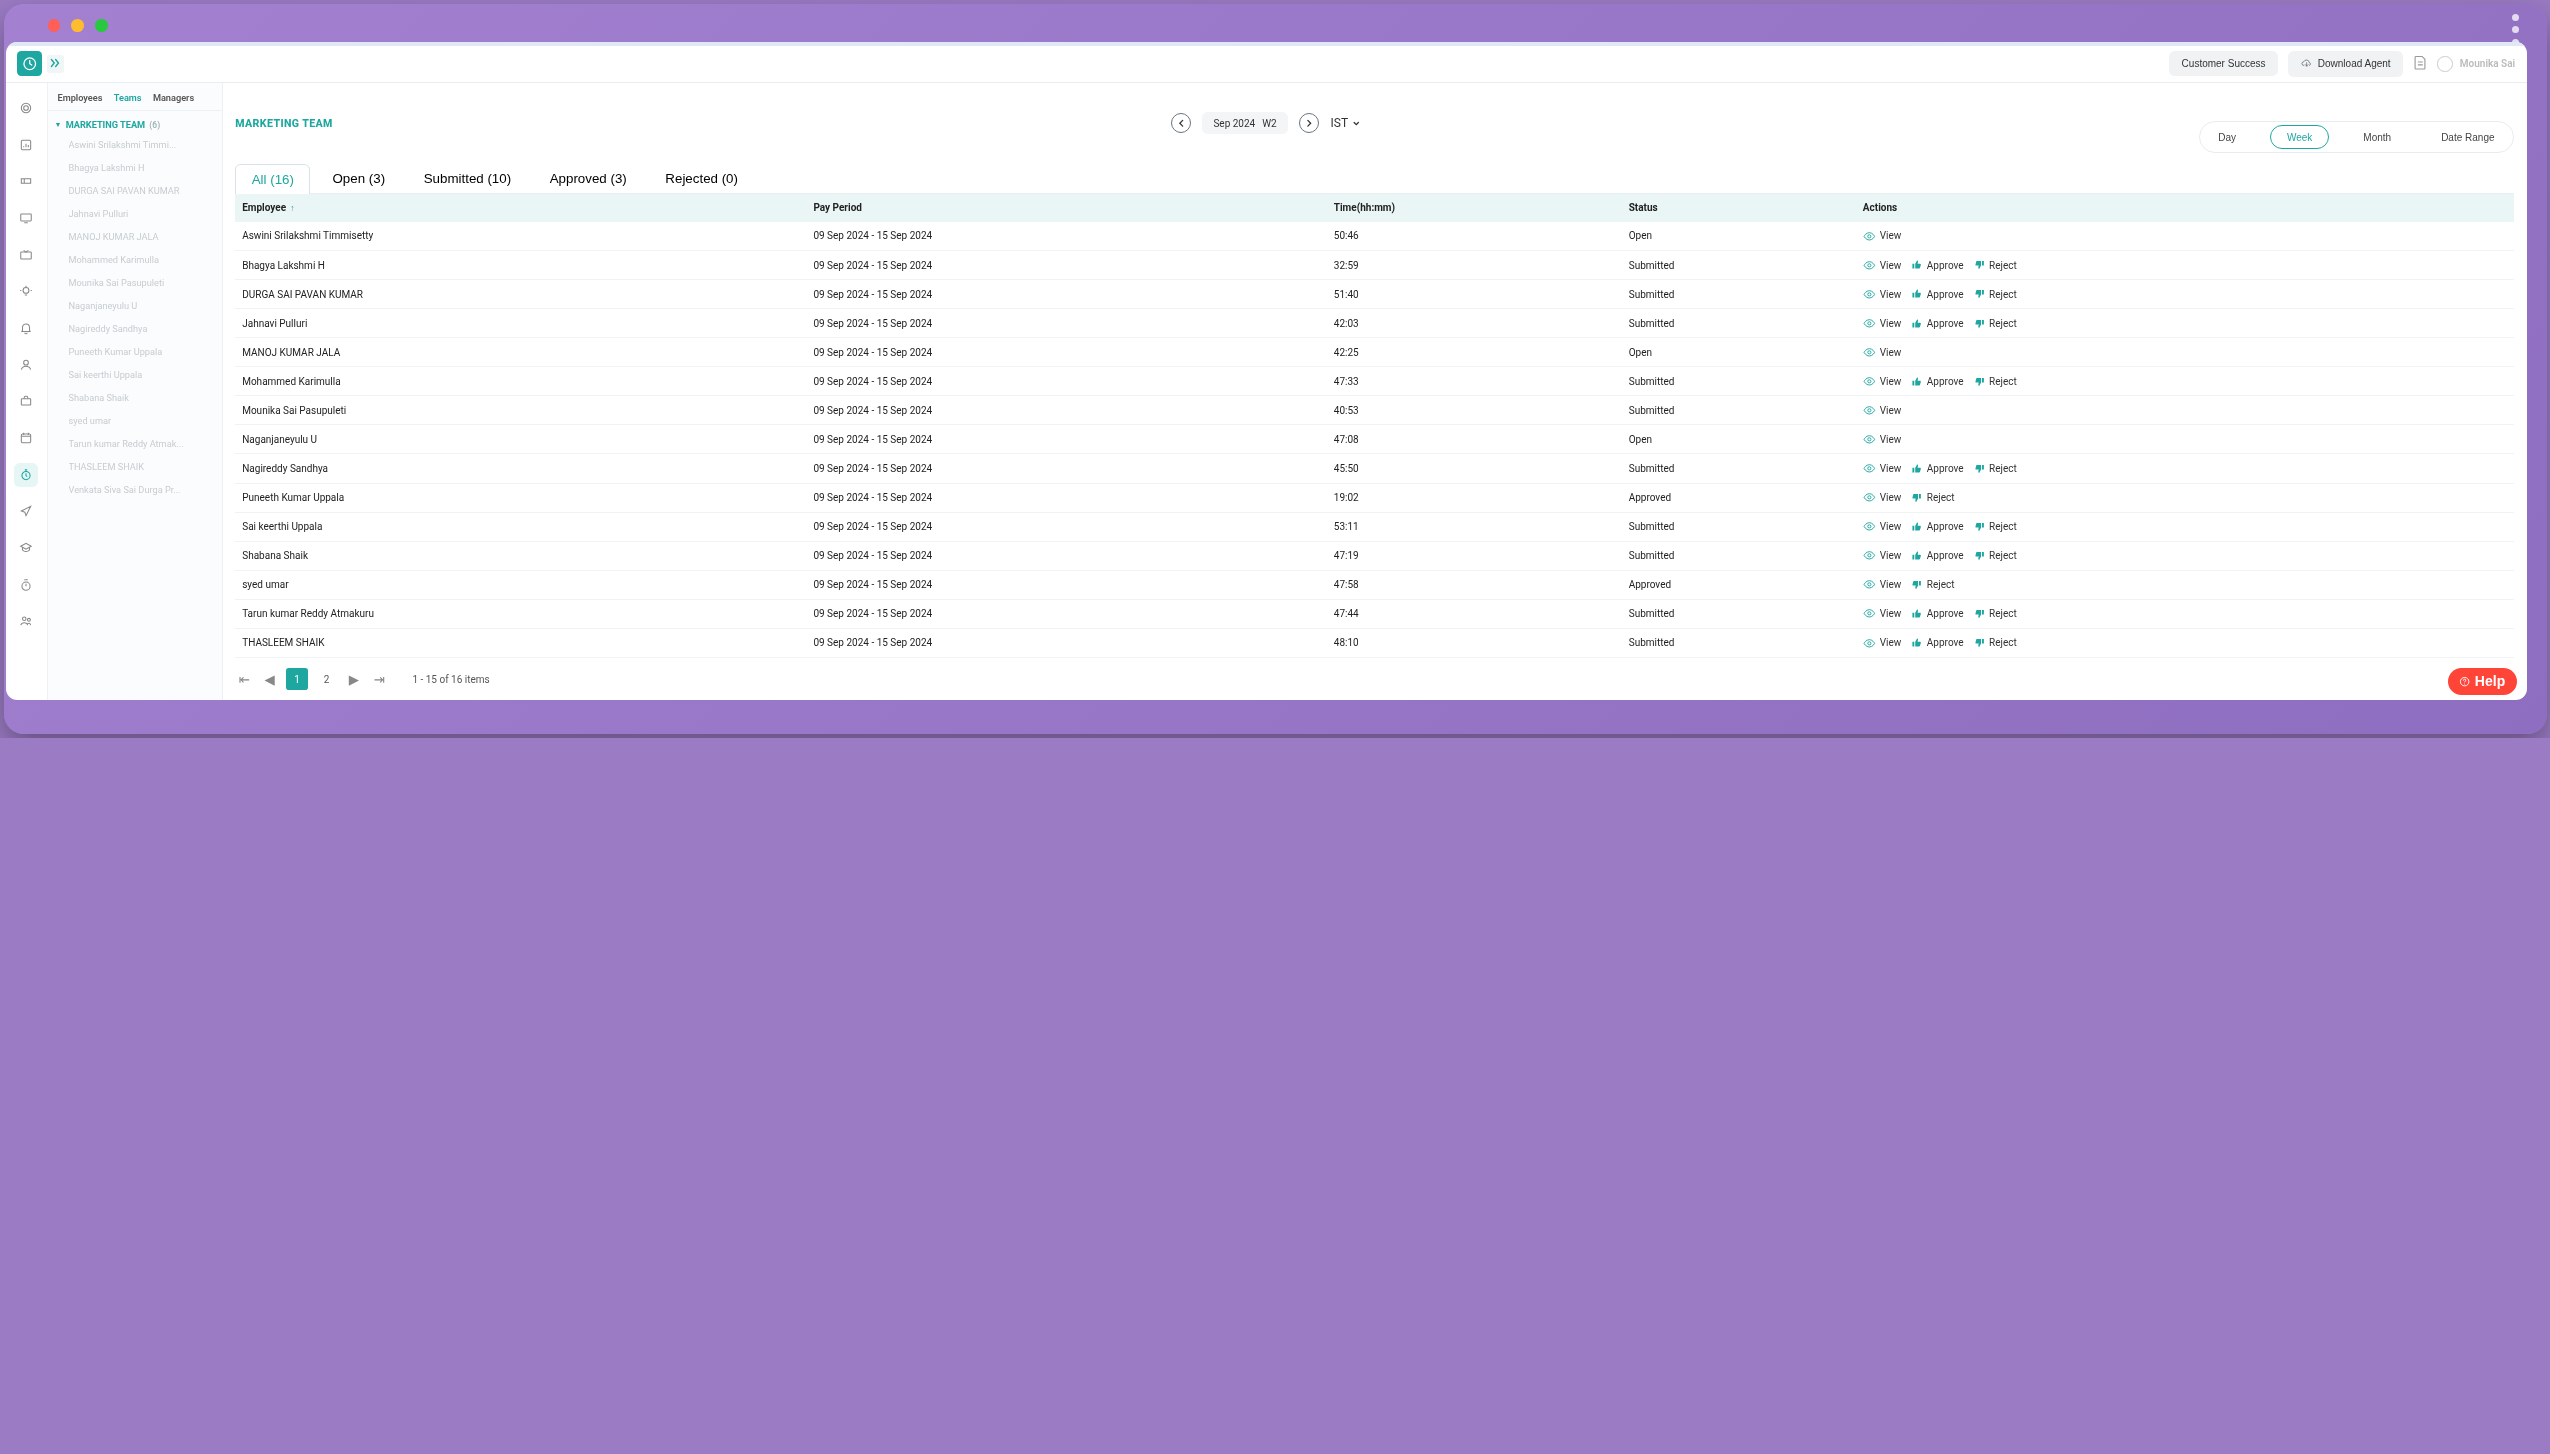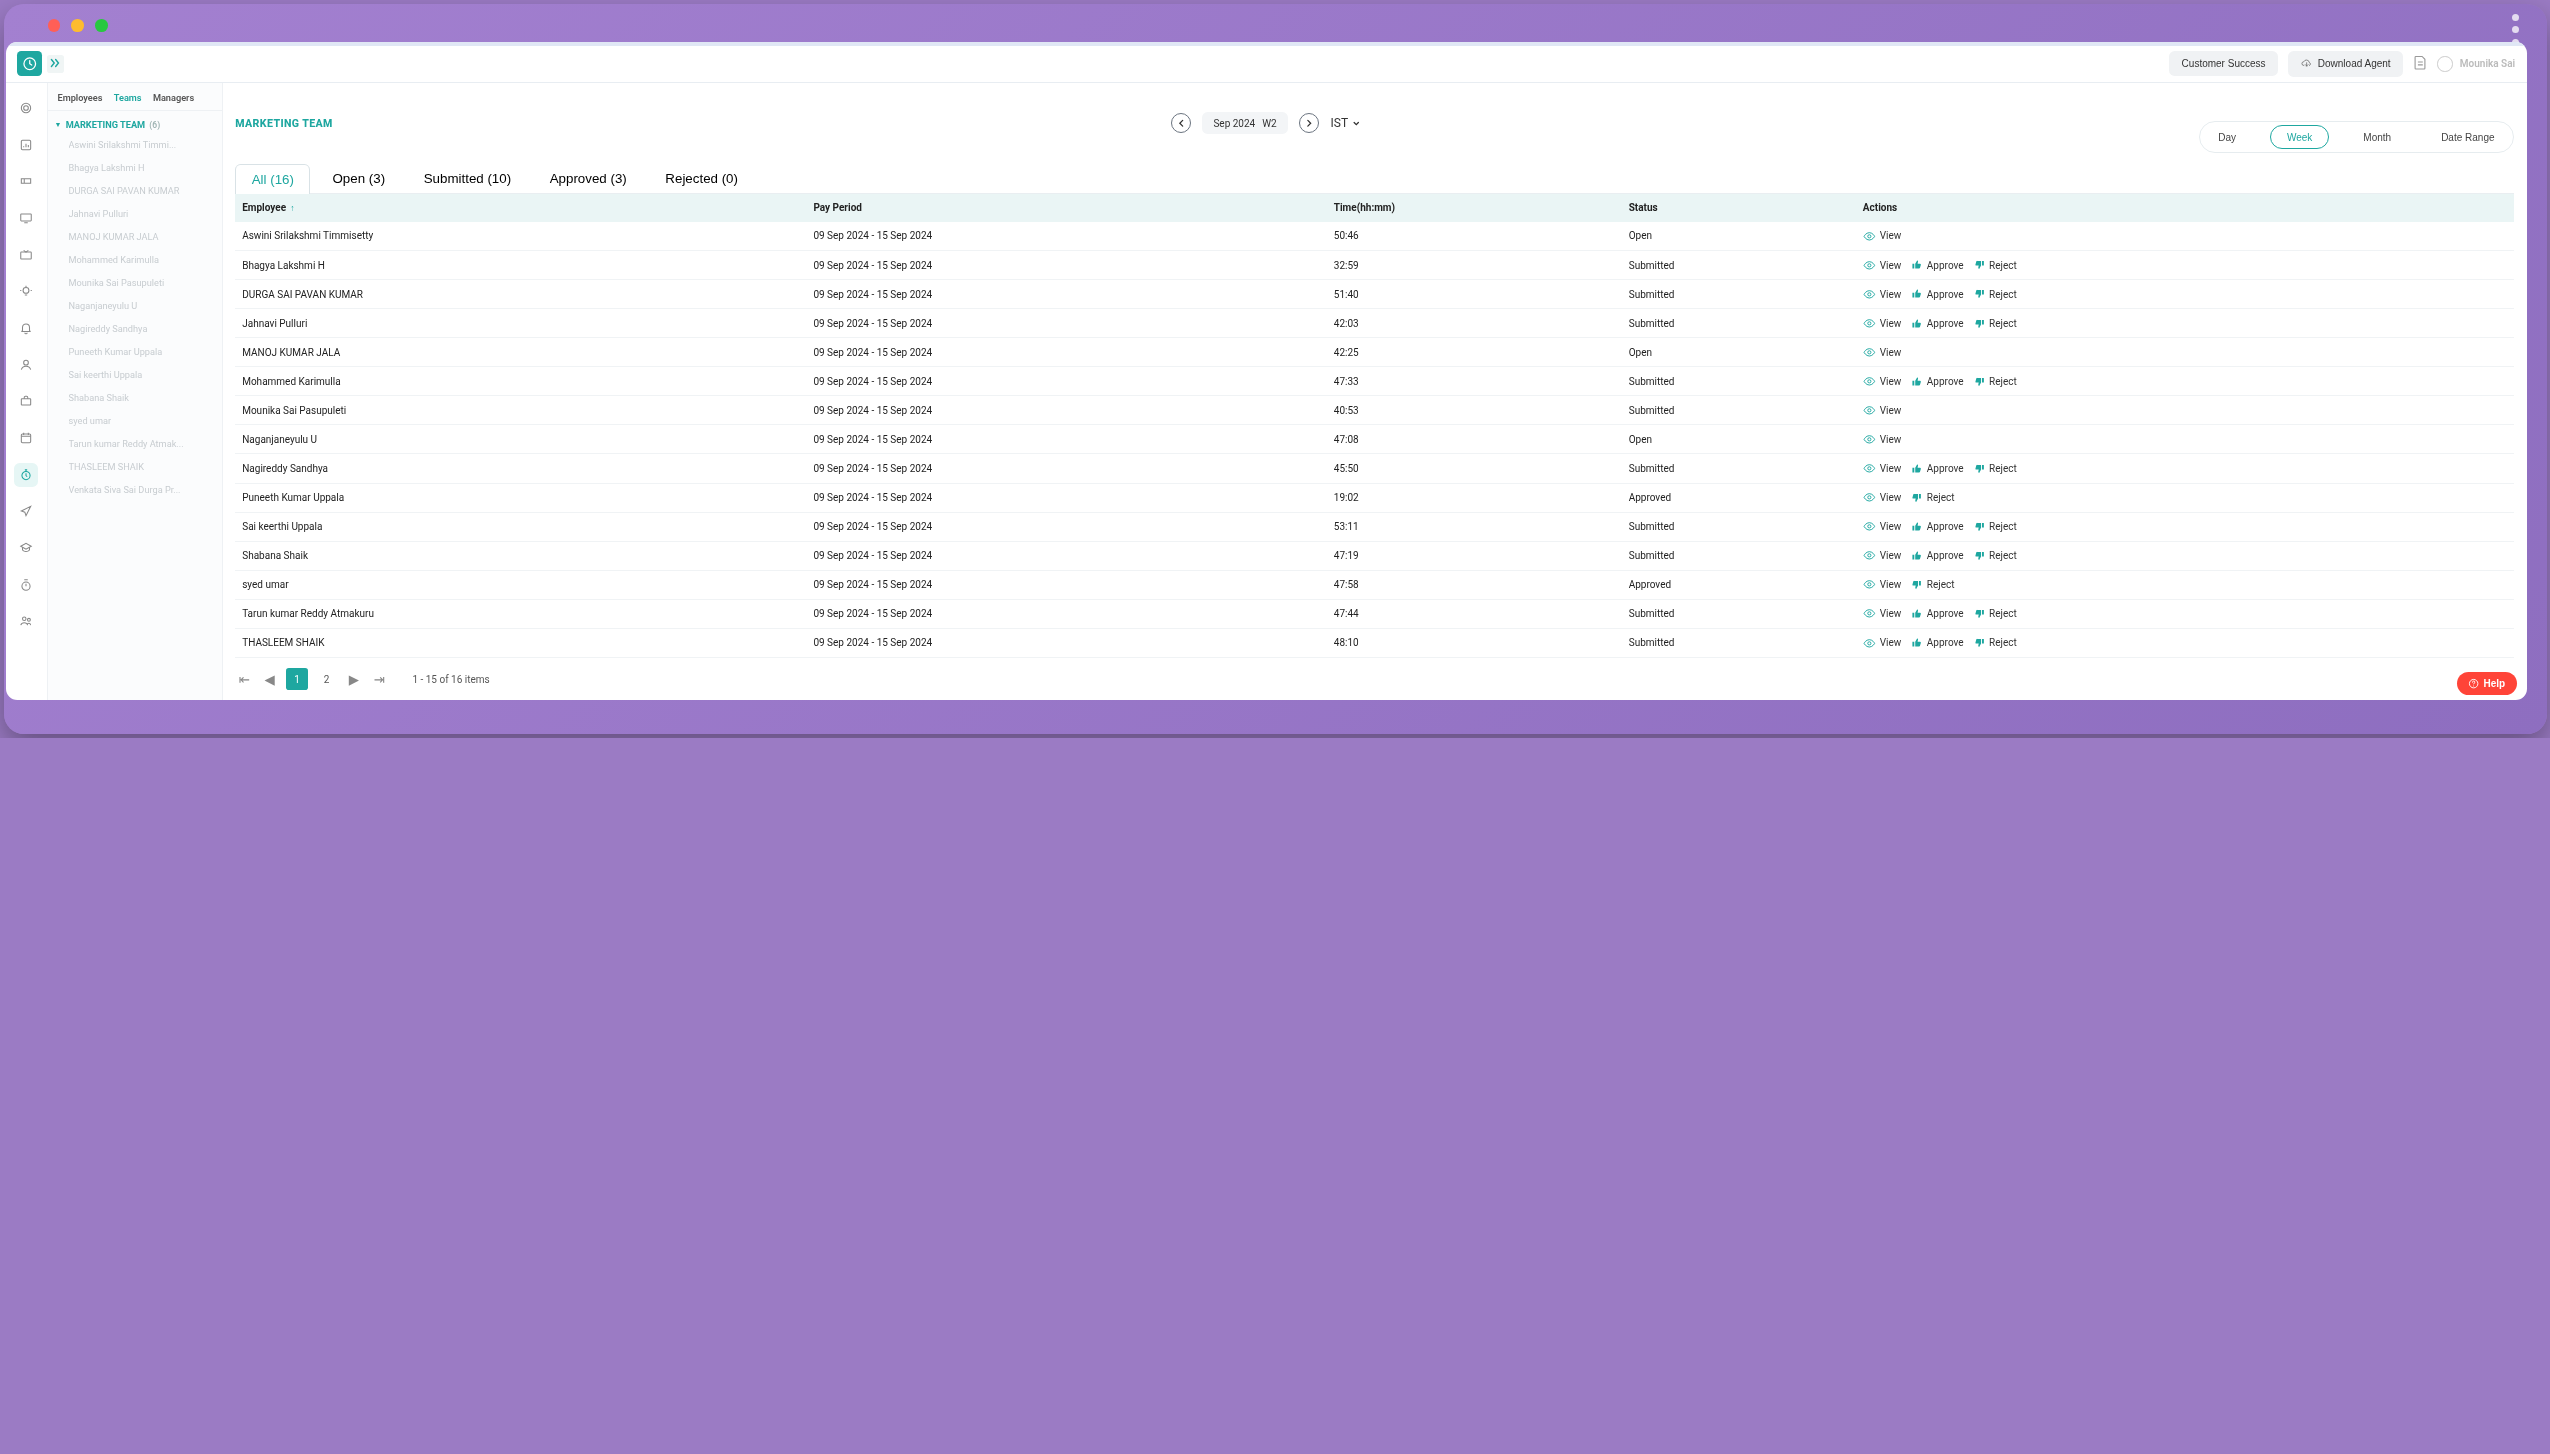--- a/index.html
+++ b/index.html
@@ -58,21 +58,21 @@
   .act.view svg{color:#1ea7a0;}
   .act.approve .thumb{color:#1ea7a0;}
   .act.reject .thumb{color:#1ea7a0;}
   .act .txt{color:#333;}
   .thumb{width:11.3px;height:11.3px;}
   .eye{width:12.7px;height:12.7px;}
   .pager{display:flex;align-items:center;gap:7px;margin-top:10px;font-size:10px;color:#555;}
   .pbtn{width:18.3px;height:18.3px;display:flex;align-items:center;justify-content:center;cursor:pointer;color:#888;border:none;background:transparent;}
   .pg{width:22.5px;height:22.5px;display:flex;align-items:center;justify-content:center;border-radius:2.8px;cursor:pointer;}
   .pg.active{background:#1ea7a0;color:#fff;}
-  .help-btn{position:absolute;right:10px;bottom:5.6px;background:#ff4438;color:#fff;border:none;border-radius:14px;padding:5.6px 11.3px;font-size:10px;font-weight:600;display:flex;align-items:center;gap:4.2px;cursor:pointer;}
+  .help-btn{position:absolute;right:10px;bottom:5.6px;background:#ff4438;color:#fff;border:none;border-radius:14px;padding:5.6px 11.3px;font-size:14px;font-weight:600;display:flex;align-items:center;gap:4.2px;cursor:pointer;}
   .help-btn svg{width:11.3px;height:11.3px;}
 </style>
 </head>
 <body>
 
 <div class="outer-frame">
   <div class="window-dots">
     <div class="dot dot-r"></div>
     <div class="dot dot-y"></div>
     <div class="dot dot-g"></div>

